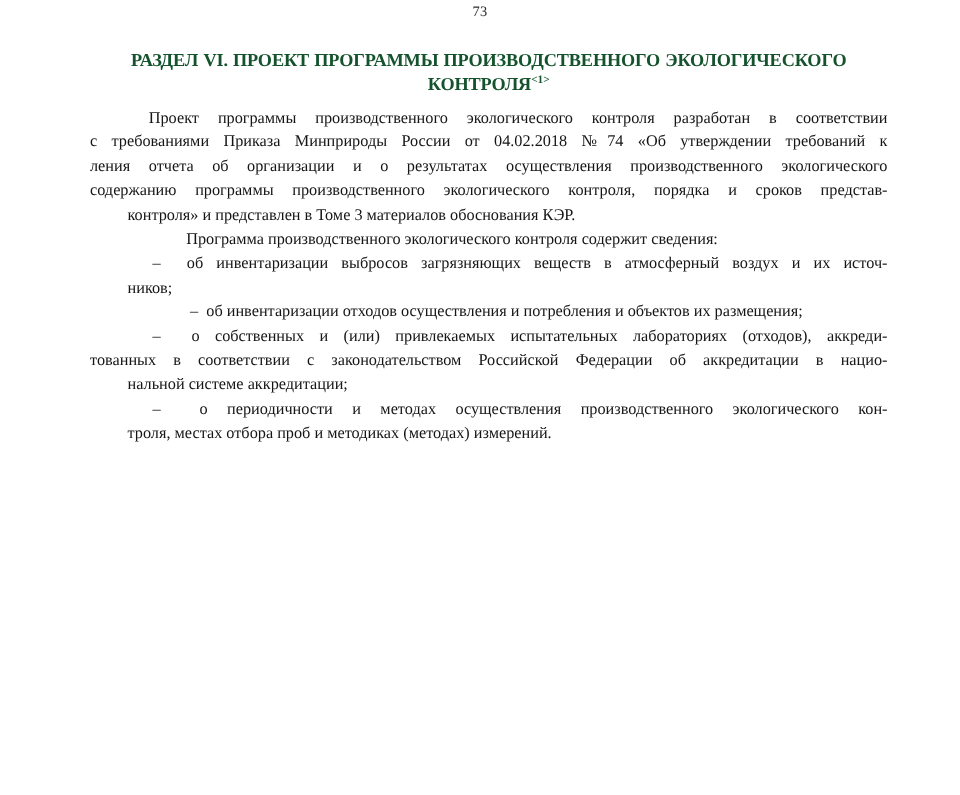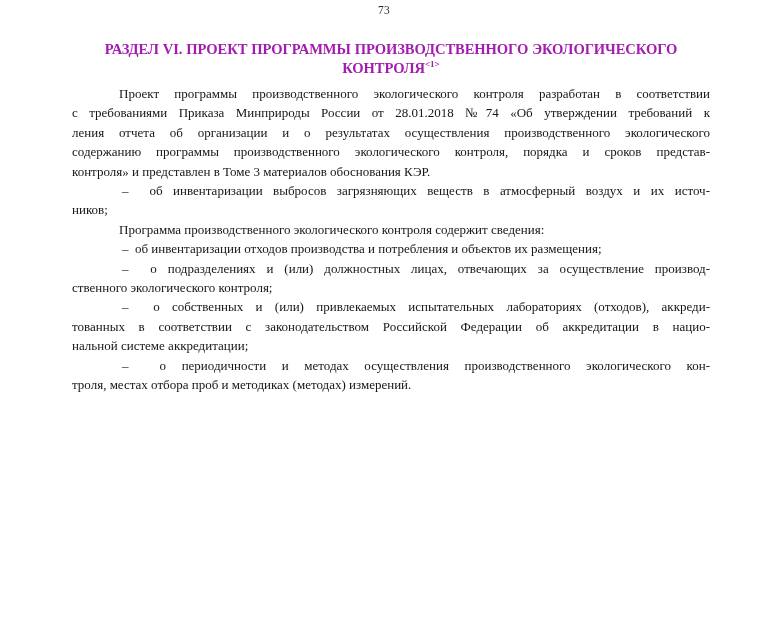--- a/index.html
+++ b/index.html
@@ -47,21 +47,21 @@
 
   
   .section-title {
     font-weight: bold;
     font-size: 14.6px;
     line-height: 19px;
     text-align: center;
     margin: 0 0 6px 0;
     letter-spacing: -0.1px;
     word-spacing: 0.5px;
-    color: #a21caf;
+    color: #14532d;
   }
   .section-title sup {
     font-size: 0.62em;
     vertical-align: super;
     line-height: 0;
     font-weight: bold;
     letter-spacing: 0;
   }
 
   
@@ -77,20 +77,21 @@
 
   
   .ln {
     display: block;
     text-align: justify;
     text-align-last: justify;
     white-space: nowrap;
   }
   .ln.last {
     text-align-last: left;
+    margin-left: 30px;
   }
   .ln.indent {
     text-indent: 47px;
   }
   
   .ln.dash {
     text-indent: 50px;
   }
 </style>
 </head>
@@ -102,44 +103,40 @@
 
   <div class="body-block">
 
     <h1 class="section-title">
       <span>РАЗДЕЛ VI. ПРОЕКТ ПРОГРАММЫ ПРОИЗВОДСТВЕННОГО ЭКОЛОГИЧЕСКОГО</span>
       <span>КОНТРОЛЯ</span><sup>&lt;1&gt;</sup>
     </h1>
 
     <p class="para">
       <span class="ln indent" style="word-spacing: 0px;">Проект программы производственного экологического контроля разработан в соответствии</span>
-      <span class="ln" style="word-spacing: 0px;">с требованиями Приказа Минприроды России от 28.01.2018 №74 «Об утверждении требований к</span>
+      <span class="ln" style="word-spacing: 0px;">с требованиями Приказа Минприроды России от 04.02.2018 №74 «Об утверждении требований к</span>
       <span class="ln" style="word-spacing: 0px;">ления отчета об организации и о результатах осуществления производственного экологического</span>
       <span class="ln" style="word-spacing: 0px;">содержанию программы производственного экологического контроля, порядка и сроков представ-</span>
       <span class="ln last">контроля» и представлен в Томе 3 материалов обоснования КЭР.</span>
+    </p>
+
+    <p class="para">
+      <span class="ln last indent">Программа производственного экологического контроля содержит сведения:</span>
     </p>
 
     <p class="para">
       <span class="ln dash" style="word-spacing: 0px;"><span>–</span>&nbsp;&nbsp;<span>об инвентаризации выбросов загрязняющих веществ в атмосферный воздух и их источ-</span></span>
       <span class="ln last">ников;</span>
     </p>
 
+
     <p class="para">
-      <span class="ln last indent">Программа производственного экологического контроля содержит сведения:</span>
+      <span class="ln last dash"><span>–</span>&nbsp;&nbsp;<span>об инвентаризации отходов осуществления и потребления и объектов их размещения;</span></span>
     </p>
 
-
-    <p class="para">
-      <span class="ln last dash"><span>–</span>&nbsp;&nbsp;<span>об инвентаризации отходов производства и потребления и объектов их размещения;</span></span>
-    </p>
-
-    <p class="para">
-      <span class="ln dash" style="word-spacing: 0px;"><span>–</span>&nbsp;&nbsp;<span>о подразделениях и (или) должностных лицах, отвечающих за осуществление производ-</span></span>
-      <span class="ln last">ственного экологического контроля;</span>
-    </p>
 
     <p class="para">
       <span class="ln dash" style="word-spacing: 0px;"><span>–</span>&nbsp;&nbsp;<span>о собственных и (или) привлекаемых испытательных лабораториях (отходов), аккреди-</span></span>
       <span class="ln" style="word-spacing: 0px;">тованных в соответствии с законодательством Российской Федерации об аккредитации в нацио-</span>
       <span class="ln last">нальной системе аккредитации;</span>
     </p>
 
     <p class="para">
       <span class="ln dash" style="word-spacing: 0px;"><span>–</span>&nbsp;&nbsp;<span>о периодичности и методах осуществления производственного экологического кон-</span></span>
       <span class="ln last">троля, местах отбора проб и методиках (методах) измерений.</span>

